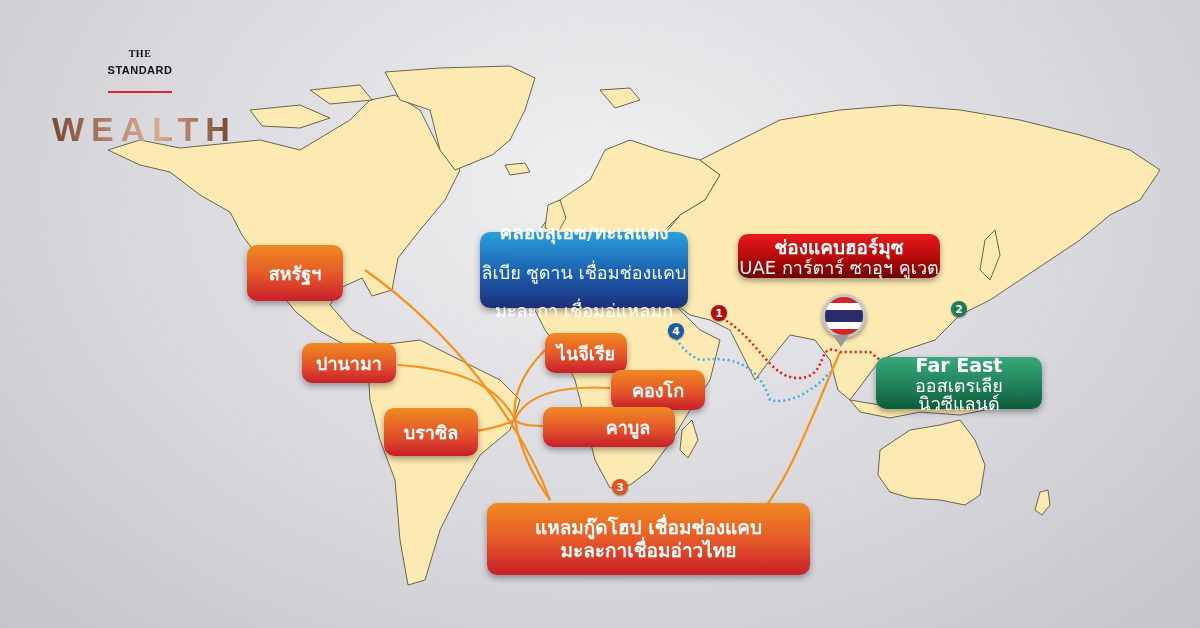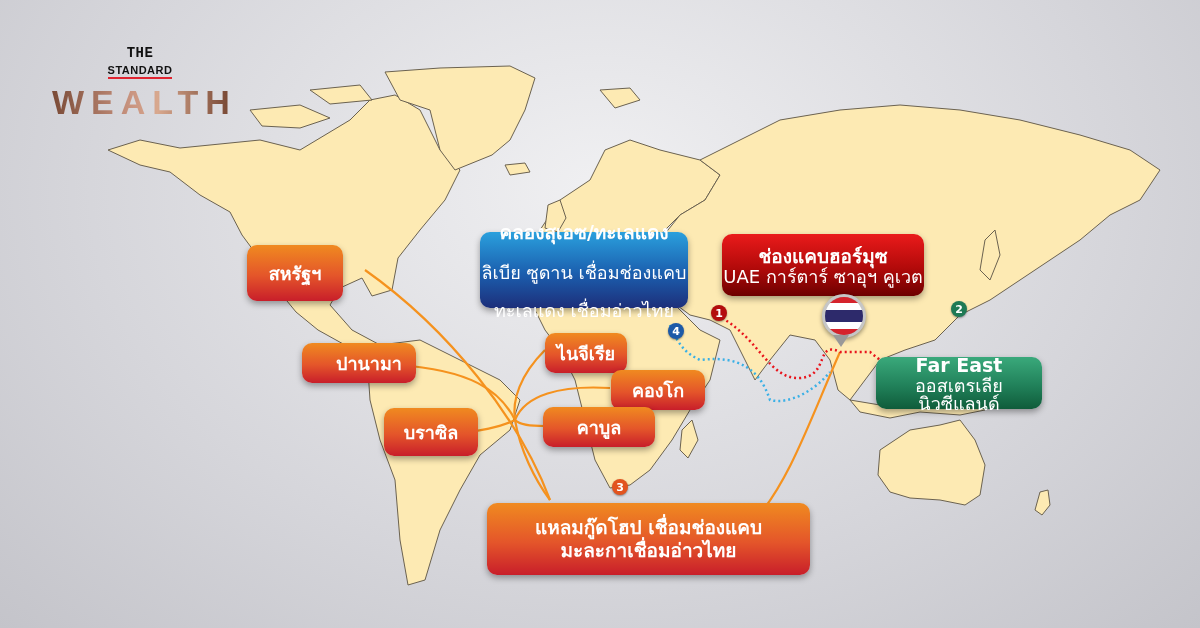--- a/index.html
+++ b/index.html
@@ -1,22 +1,22 @@
 <!DOCTYPE html>
 <html><head>
 <meta charset="utf-8">
 <style>
   html,body{margin:0;padding:0;}
   body{width:1200px;height:628px;overflow:hidden;position:relative;
     background:radial-gradient(ellipse at 50% 30%, #f0f0f2 0%, #d6d6db 60%, #c4c4ca 100%);
     font-family:"DejaVu Sans","Liberation Sans",sans-serif;}
   .logo{position:absolute;left:52px;top:48px;width:176px;text-align:center;}
-  .logo .the{font-family:Liberation Mono, monospace;font-weight:900;font-size:14px;line-height:11px;color:#111;letter-spacing:0.5px;}
-  .logo .std{font-family:"Liberation Sans",sans-serif;font-weight:900;font-size:11px;line-height:12px;color:#111;letter-spacing:0.5px;border-bottom:2px solid #e02430;display:inline-block;padding-bottom:1px;}
-  .logo .wealth{font-family:"Liberation Sans",sans-serif;font-weight:700;font-size:34px;letter-spacing:7px;margin-top:4px;
+  .logo .the{font-family:Liberation Serif, serif;font-weight:900;font-size:10px;line-height:11px;color:#111;letter-spacing:0.5px;}
+  .logo .std{font-family:"Liberation Sans",sans-serif;font-weight:900;font-size:11px;line-height:12px;color:#111;letter-spacing:0.5px;border-bottom:2px solid #e02430;display:inline-block;padding-bottom:15px;}
+  .logo .wealth{font-family:"Liberation Sans",sans-serif;font-weight:700;font-size:34px;letter-spacing:7px;margin-top:17px;
     background:linear-gradient(90deg,#7a4a36,#c99480 45%,#d8a88e 60%,#7a4a36);-webkit-background-clip:text;background-clip:text;color:transparent;}
   svg.map{position:absolute;left:0;top:0;}
   .land{fill:#fdeab3;stroke:#6b6250;stroke-width:1;}
   .box{position:absolute;border-radius:10px;color:#fff;text-align:center;font-weight:bold;
     box-shadow:0 3px 6px rgba(0,0,0,0.35);display:flex;flex-direction:column;justify-content:center;align-items:center;
     font-family:"DejaVu Sans",sans-serif;}
   .orange{background:linear-gradient(180deg,#f08a20 0%,#e4552a 55%,#c81e2a 100%);}
   .blue{background:linear-gradient(180deg,#2aa0dd 0%,#1b5eae 55%,#1d2f7a 100%);gap:20px;}
   .red{background:linear-gradient(180deg,#ea1b1b 0%,#b20a0a 55%,#6d0000 100%);}
   .green{background:linear-gradient(180deg,#3aa97b 0%,#21815a 55%,#0f5c3a 100%);}
@@ -84,54 +84,54 @@
 
 <div class="logo">
   <div class="the">THE</div>
   <div class="std">STANDARD</div>
   <div class="wealth">WEALTH</div>
 </div>
 
 <div class="box blue" style="left:480px;top:232px;width:208px;height:76px;">
   <div class="t">คลองสุเอซ/ทะเลแดง</div>
   <div class="s">ลิเบีย ซูดาน เชื่อมช่องแคบ</div>
-  <div class="s">ทะเลแดง เชื่อมอ่าวไทย</div>
+  <div class="s">มะละกา เชื่อมอ่แหลมก</div>
 </div>
 
-<div class="box red" style="left:722px;top:234px;width:202px;height:62px;">
+<div class="box red" style="left:738px;top:234px;width:202px;height:44px;">
   <div class="t">ช่องแคบฮอร์มุซ</div>
   <div class="s">UAE การ์ตาร์ ซาอุฯ คูเวต</div>
 </div>
 
 <div class="box green" style="left:876px;top:326px;width:166px;height:52px;margin-top:31px;">
   <div class="t">Far East</div>
   <div class="s">ออสเตรเลีย นิวซีแลนด์</div>
 </div>
 
 <div class="box orange" style="left:487px;top:503px;width:323px;height:72px;">
   <div class="t">แหลมกู๊ดโฮป เชื่อมช่องแคบ</div>
   <div class="t">มะละกาเชื่อมอ่าวไทย</div>
 </div>
 
 <div class="box orange small" style="left:247px;top:245px;width:96px;height:56px;">
   <div class="t">สหรัฐฯ</div>
 </div>
-<div class="box orange small" style="left:302px;top:343px;width:94px;height:40px;padding-left:20px;">
+<div class="box orange small" style="left:302px;top:343px;width:94px;height:40px;">
   <div class="t">ปานามา</div>
 </div>
 <div class="box orange small" style="left:384px;top:408px;width:94px;height:48px;">
   <div class="t">บราซิล</div>
 </div>
 <div class="box orange small" style="left:545px;top:333px;width:82px;height:40px;">
   <div class="t">ไนจีเรีย</div>
 </div>
 <div class="box orange small" style="left:611px;top:370px;width:94px;height:40px;justify-content:center;">
   <div class="t">คองโก</div>
 </div>
-<div class="box orange small" style="left:543px;top:407px;width:112px;height:40px;">
+<div class="box orange small" style="left:543px;top:407px;width:94px;height:40px;padding-left:38px;">
   <div class="t">คาบูล</div>
 </div>
 
 <div class="num" style="left:711px;top:305px;background:#b30d0d;">1</div>
 <div class="num" style="left:951px;top:301px;background:#1f7a55;">2</div>
 <div class="num" style="left:612px;top:479px;background:#e2541f;">3</div>
 <div class="num" style="left:668px;top:323px;background:#1d5aa8;">4</div>
 
 <div class="pin">
   <div class="flag"></div>

